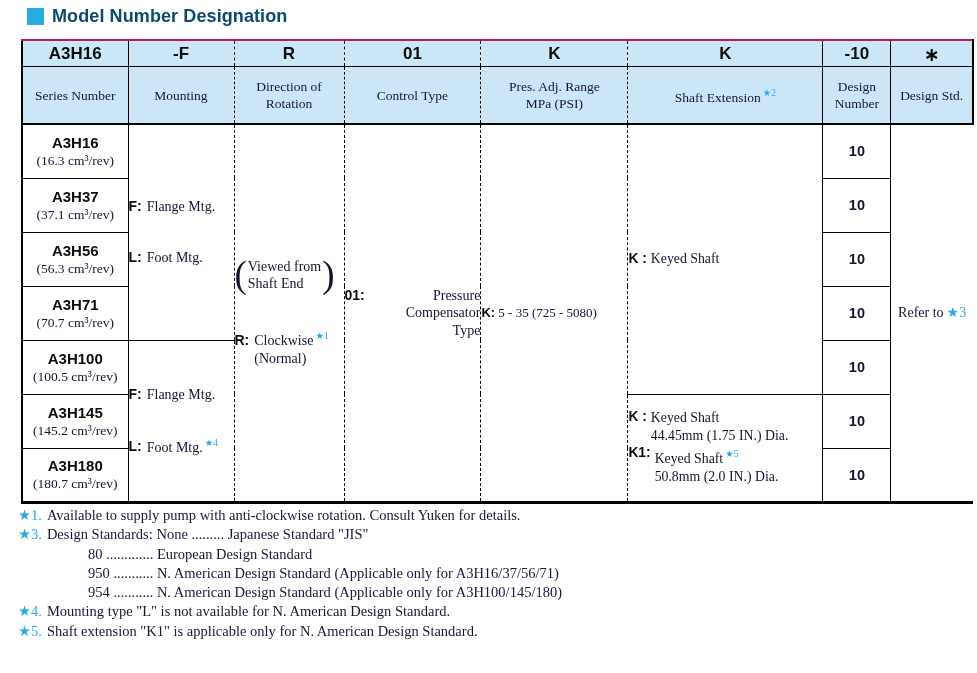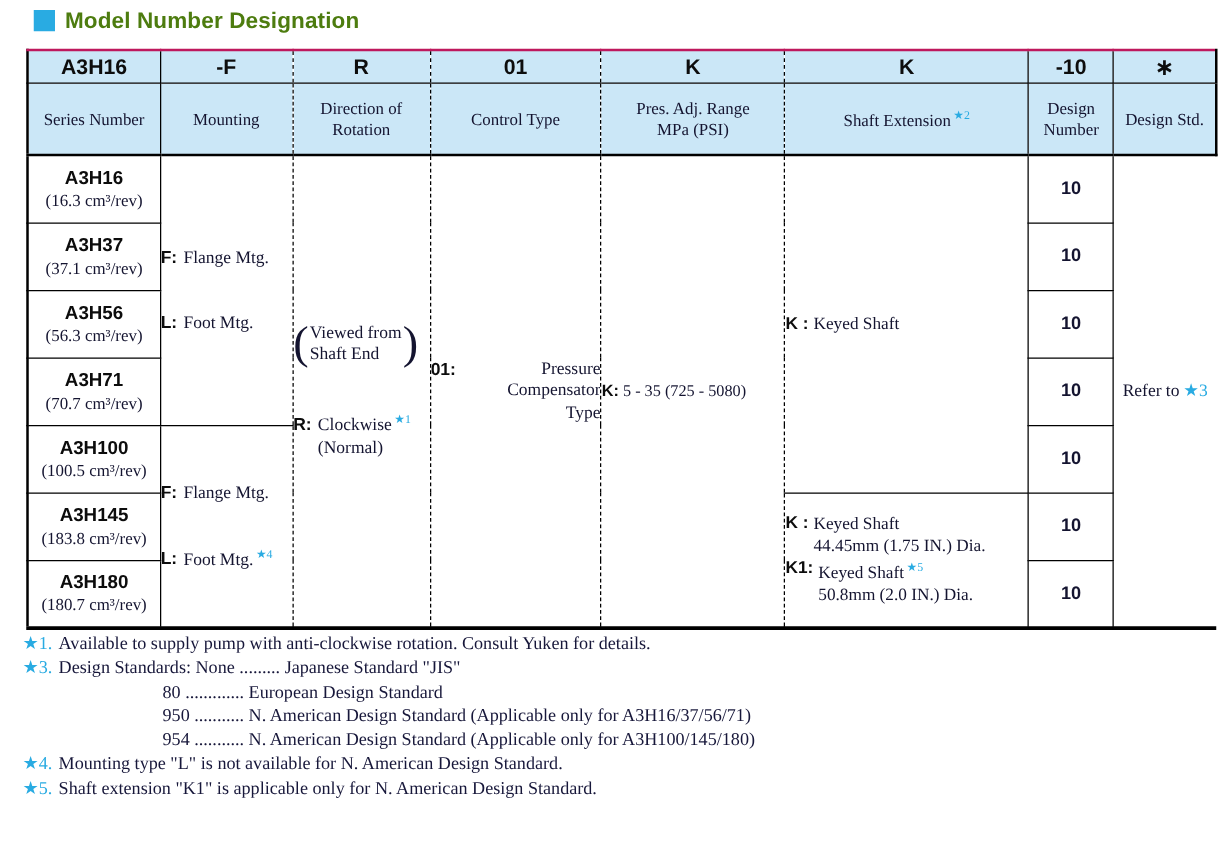--- a/index.html
+++ b/index.html
@@ -6,21 +6,21 @@
   body {
     width:977px; height:673px; background:#ffffff; position:relative;
     font-family:"Liberation Serif", serif; overflow:hidden;
   }
 
   
   .title-row { position:absolute; left:27px; top:6px; display:flex; align-items:center; gap:8px; }
   .title-sq { width:17px; height:17px; background:#29abe2; }
   .title-text {
     font-family:"Liberation Sans", sans-serif; font-weight:700;
-    font-size:18px; color:#4d7c0f; letter-spacing:0.1px;
+    font-size:18px; color:#0c4a6e; letter-spacing:0.1px;
   }
 
   
   table.spec {
     position:absolute; left:21px; top:39px;
     border-collapse:collapse; table-layout:fixed;
     border-top:2px solid #be185d; border-left:2px solid #000; border-bottom:3px solid #000;
   }
   table.spec td { padding:0; vertical-align:middle; color:#141430; overflow:hidden; }
 
@@ -84,21 +84,21 @@
 
   
   sup.ref { color:#29abe2; font-size:9.5px; vertical-align:super; margin-left:2px; font-weight:400;
             font-family:"Liberation Serif", serif; }
   .ref-inline { color:#29abe2; margin-left:3px; }
 
   
   .footnotes { position:absolute; left:18px; top:506px; width:950px; }
   .fn { font-size:14.5px; line-height:19.3px; color:#17173a; white-space:nowrap; }
   .fnm { color:#29abe2; margin-right:5px; }
-  .sub { margin-left:112px; }
+  .sub { margin-left:70px; }
 </style>
 </head>
 <body>
 
 <div class="title-row">
   <span class="title-sq"></span>
   <span class="title-text">Model Number Designation</span>
 </div>
 
 <table class="spec">
@@ -237,21 +237,21 @@
             <span class="code">L:</span>
             <span><span>Foot Mtg.</span><sup class="ref">★4</sup></span>
           </div>
     </td>
     <td class="dnum bs">10</td>
   </tr>
 
   <tr class="body">
     <td class="series bs">
       <div class="scode">A3H145</div>
-      <div class="sdisp">(183.8 cm³/rev)</div>
+      <div class="sdisp">(145.2 cm³/rev)</div>
     </td>
     <td class="shaft bs" rowspan="2">
       <div class="sgrp">
         <span class="code">K :</span>
         <div class="sgdesc">
           <span>Keyed Shaft</span><br>
           <span>44.45mm (1.75 IN.) Dia.</span>
         </div>
       </div>
       <div class="sgrp">

